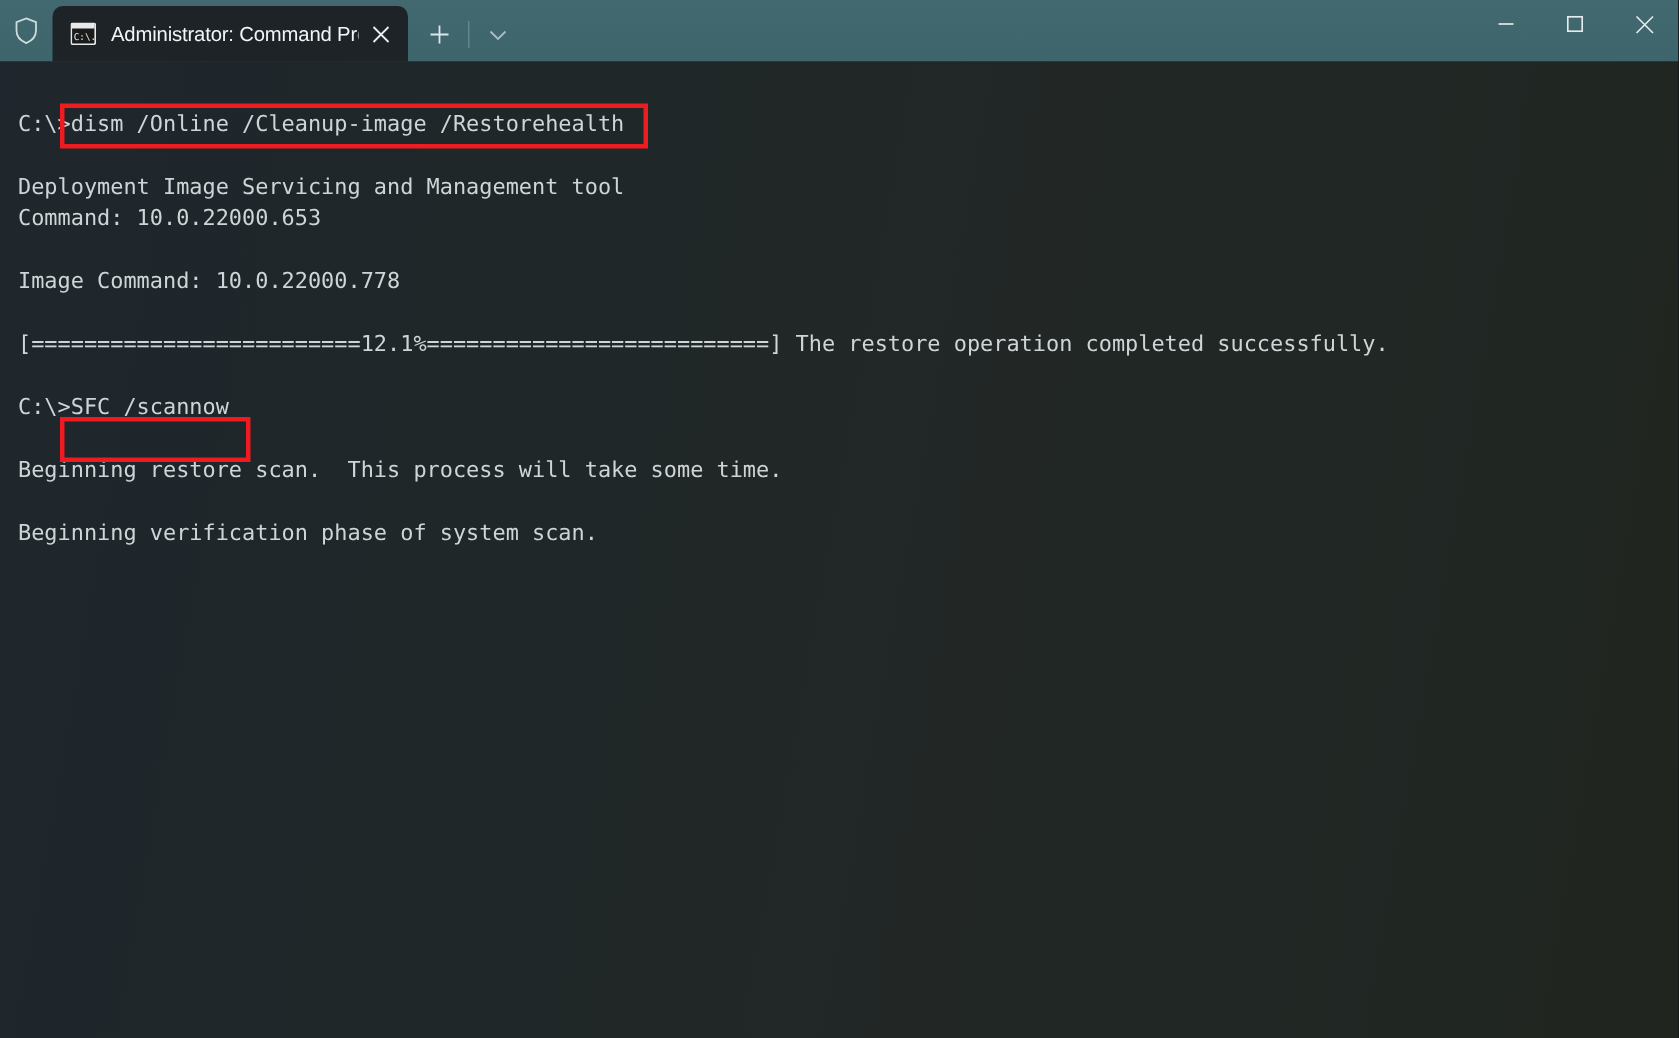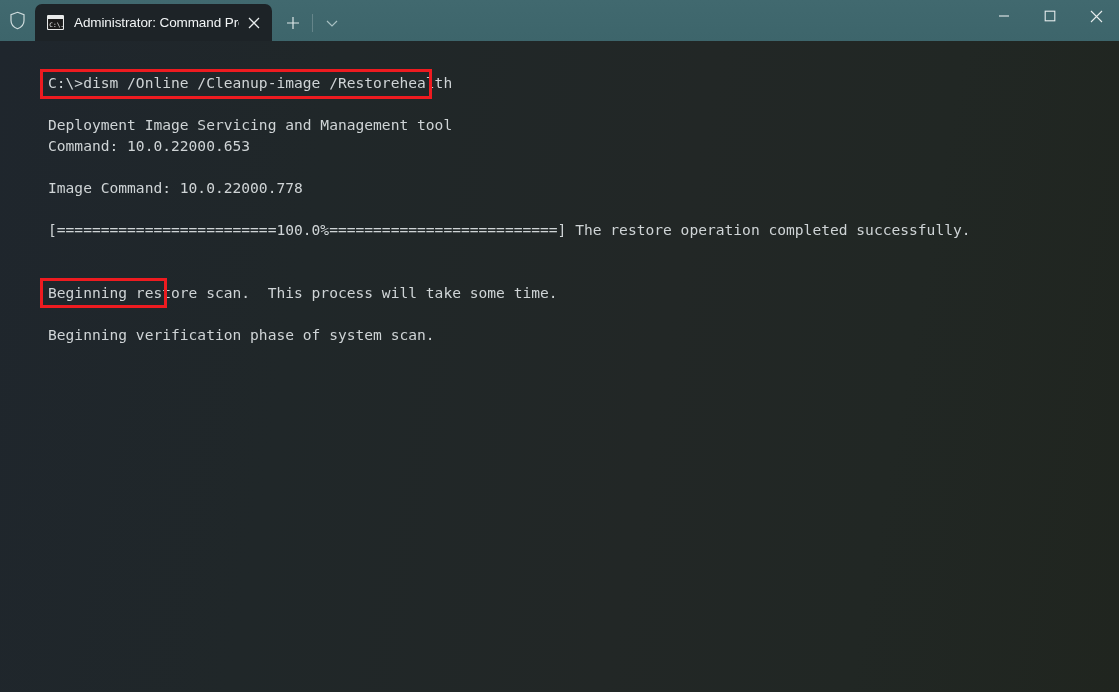--- a/index.html
+++ b/index.html
@@ -130,21 +130,20 @@
     width: 1119px;
   }
   .line {
     font-family: "DejaVu Sans Mono", "Liberation Mono", monospace;
     font-size: 14.6px;
     line-height: 21px;
     height: 21px;
     color: #cfd4d6;
     white-space: pre;
     letter-spacing: 0px;
-    margin-left: 36px;
   }
   .line.blank { color: transparent; }
   .cursor {
     display: inline-block;
     width: 1.5px;
     height: 16px;
     background: #dfe4e6;
     vertical-align: -3px;
     margin-left: 0px;
   }
@@ -224,22 +223,23 @@
 
   <div class="terminal">
     <div class="screen" id="screen">
         <div class="line">C:\&gt;dism /Online /Cleanup-image /Restorehealth</div>
         <div class="line blank"> </div>
         <div class="line">Deployment Image Servicing and Management tool</div>
         <div class="line">Command: 10.0.22000.653</div>
         <div class="line blank"> </div>
         <div class="line">Image Command: 10.0.22000.778</div>
         <div class="line blank"> </div>
-        <div class="line">[=========================100.0%==========================] The restore operation completed successfully.</div>
-        <div class="line blank"> </div>
+        <div class="line">[=========================12.1%==========================] The restore operation completed successfully.</div>
+        <div class="line blank"> </div>
+        <div class="line">C:\&gt;SFC /scannow</div>
         <div class="line blank"> </div>
         <div class="line">Beginning restore scan.  This process will take some time.</div>
         <div class="line blank"> </div>
         <div class="line">Beginning verification phase of system scan.</div>
       </div>
     <div id="annotations">
         <div class="redbox" style="left: 40px; top: 28px; width: 392px; height: 30px; border-color: rgb(238, 27, 32);"></div>
         <div class="redbox" style="left: 40px; top: 237px; width: 127px; height: 30px; border-color: rgb(238, 27, 32);"></div>
       </div>
   </div>

